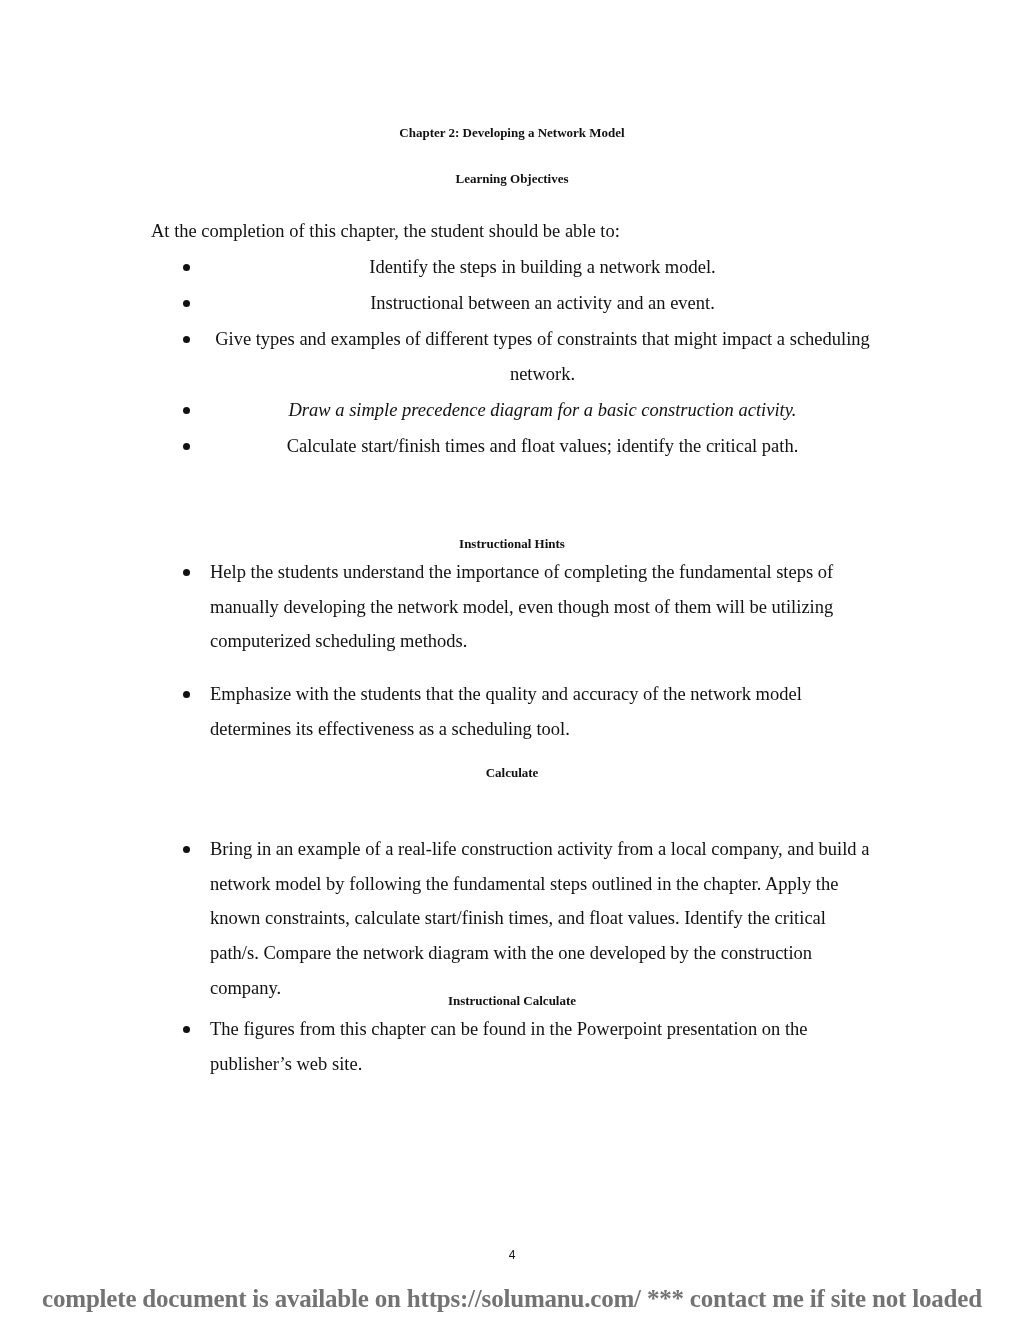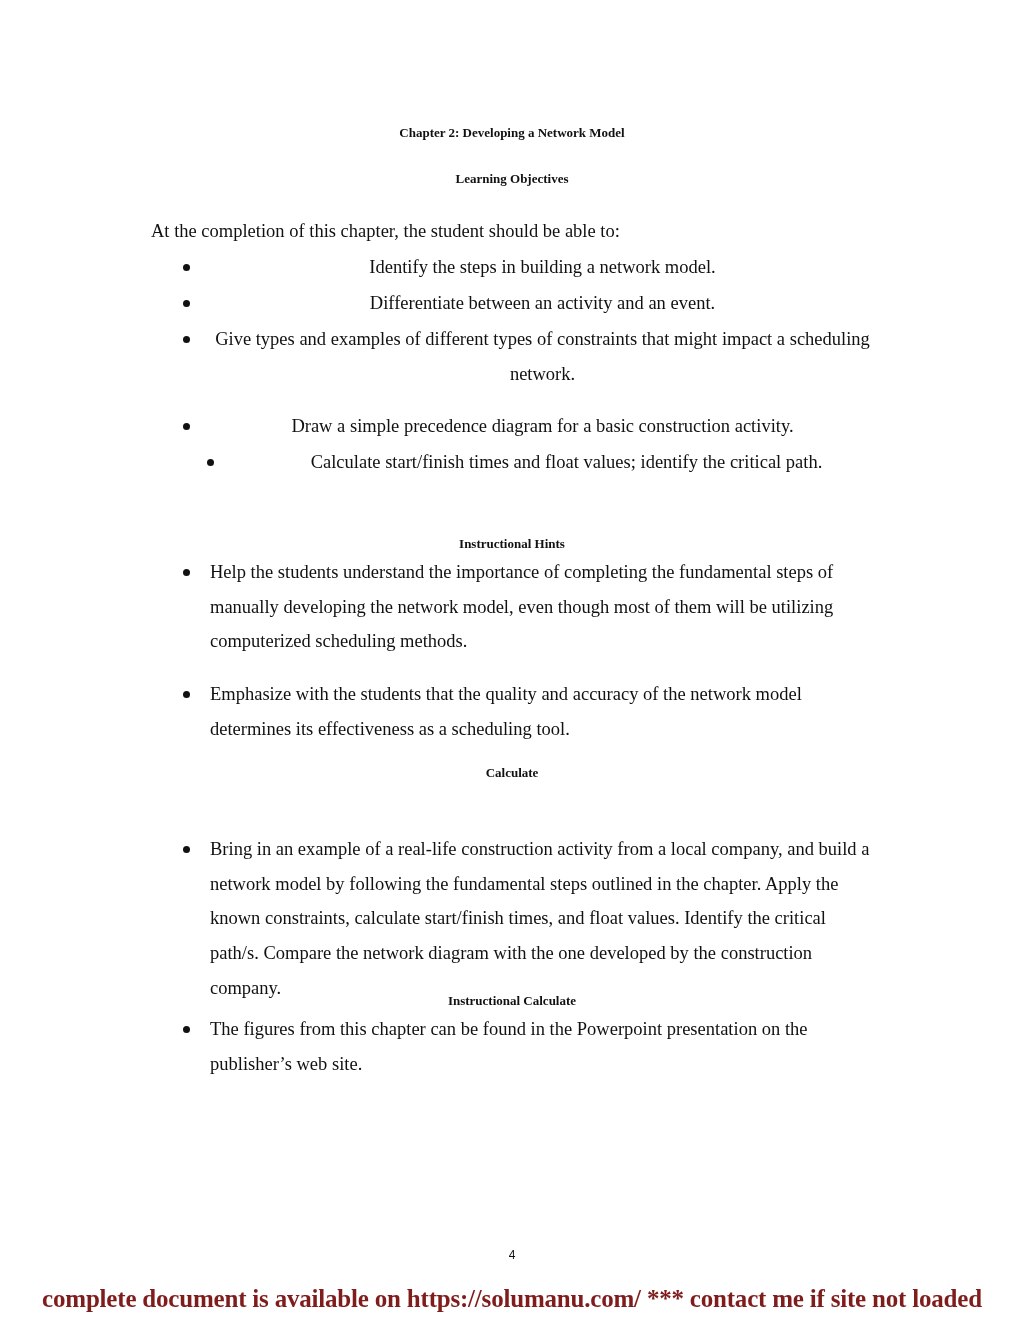--- a/index.html
+++ b/index.html
@@ -93,31 +93,31 @@
 
   <div class="intro" style="top:220px;">At the completion of this chapter, the student should be able to:</div>
 
   <ul class="bullet-list" style="top:250px;text-align:center;">
     <li class="bullet-item">
       <span class="bullet-dot"></span>
       <span>Identify the steps in building a network model.</span>
     </li>
     <li class="bullet-item" style="margin-top:1.5px;">
       <span class="bullet-dot"></span>
-      <span>Differentiate between an activity and an event.</span>
+      <span>Instructional between an activity and an event.</span>
     </li>
     <li class="bullet-item" style="margin-top:1.5px;">
       <span class="bullet-dot"></span>
       <span>Give types and examples of different types of constraints that might impact a scheduling network.</span>
     </li>
-    <li class="bullet-item" style="margin-top:17px;">
+    <li class="bullet-item" style="margin-top:1px;font-style:italic;">
       <span class="bullet-dot"></span>
       <span>Draw a simple precedence diagram for a basic construction activity.</span>
     </li>
-    <li class="bullet-item" style="margin-top:1.5px;margin-left:24px;">
+    <li class="bullet-item" style="margin-top:1.5px;">
       <span class="bullet-dot"></span>
       <span>Calculate start/finish times and float values; identify the critical path.</span>
     </li>
   </ul>
 
   <div class="heading" style="top:533px;">Instructional Hints</div>
 
   <ul class="bullet-list" style="top:555px;">
     <li class="bullet-item">
       <span class="bullet-dot"></span>
@@ -142,15 +142,15 @@
 
   <ul class="bullet-list" style="top:1012px;">
     <li class="bullet-item">
       <span class="bullet-dot"></span>
       <span>The figures from this chapter can be found in the Powerpoint presentation on the publisher’s web site.</span>
     </li>
   </ul>
 
   <div class="page-number">4</div>
 
-  <div class="footer-banner" style="color: #7f1d1d;">complete document is available on https://solumanu.com/ *** contact me if site not loaded</div>
+  <div class="footer-banner" style="color: #737373;">complete document is available on https://solumanu.com/ *** contact me if site not loaded</div>
 
 </div>
 
 </body></html>

